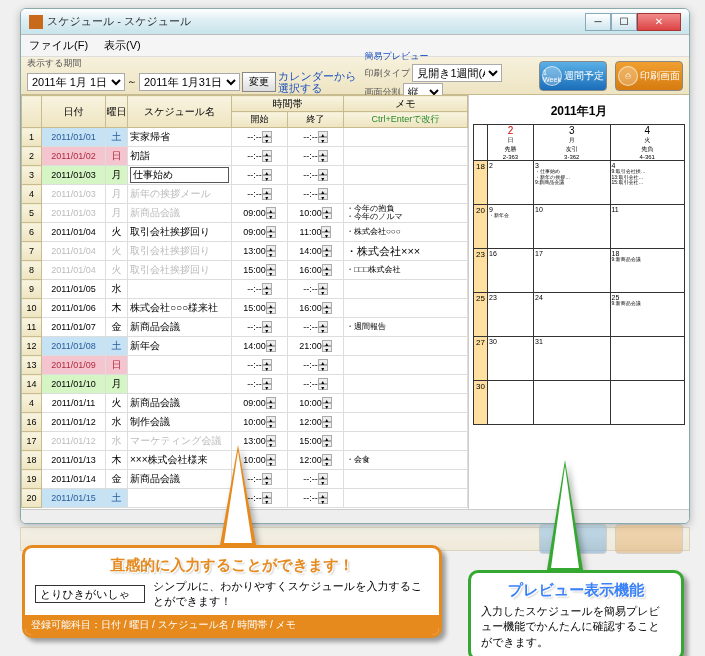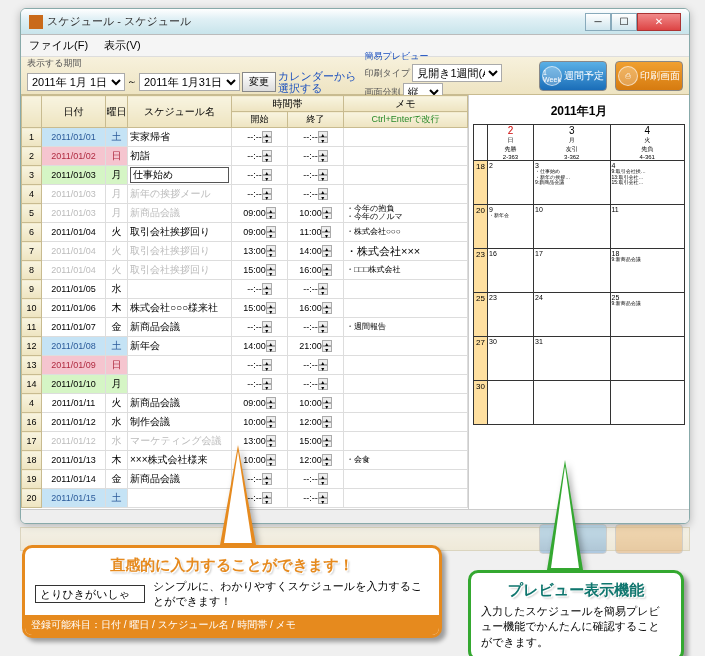--- a/index.html
+++ b/index.html
@@ -52,21 +52,21 @@
   .pv-grid td.rowhead { background: #ffe0a0; width: 12px; text-align: center; font-size: 8px; }
   .pv-grid .daynum { font-size: 10px; }
   .pv-grid .red { color: #c00; }
   
   .overlay { position: absolute; left: 0; top: 0; width: 705px; height: 656px; pointer-events: none; }
   .callout { position: absolute; background: #fff; border: 3px solid; border-radius: 10px; box-shadow: 4px 4px 4px rgba(0,0,0,0.35); padding: 8px 10px; font-size: 11px; }
   .callout.orange { border-color: #e68a1e; left: 22px; top: 545px; width: 420px; }
   .callout.green { border-color: #34a830; left: 468px; top: 570px; width: 216px; }
   .co-title { font-weight: bold; font-size: 15px; margin-bottom: 4px; text-align: center; }
   .co-title.orange { color: #e68a1e; text-shadow: 1px 1px 0 #fff, 2px 2px 2px rgba(0,0,0,0.2); }
-  .co-title.green { color: #0f766e; text-shadow: 1px 1px 0 #fff, 2px 2px 2px rgba(0,0,0,0.2); text-align: center; }
+  .co-title.green { color: #3b82f6; text-shadow: 1px 1px 0 #fff, 2px 2px 2px rgba(0,0,0,0.2); text-align: center; }
   .co-body { display: flex; gap: 8px; align-items: center; }
   .co-input { border: 1px solid #333; padding: 2px 4px; font-size: 11px; width: 110px; height: 18px; }
   .co-foot { background: #e68a1e; color: #fff; font-size: 10px; padding: 3px 6px; margin: 6px -10px -8px -10px; border-radius: 0 0 7px 7px; }
   .arrow { position: absolute; width: 0; height: 0; }
   .arrow.orange { left: 220px; top: 445px; border-left: 18px solid transparent; border-right: 18px solid transparent; border-bottom: 100px solid #e68a1e; filter: drop-shadow(3px 3px 3px rgba(0,0,0,0.3)); }
   .arrow.orange::after { content:""; position:absolute; left:-14px; top:6px; border-left:14px solid transparent; border-right:14px solid transparent; border-bottom:92px solid #fff; }
   .arrow.green { left: 547px; top: 460px; border-left: 18px solid transparent; border-right: 18px solid transparent; border-bottom: 110px solid #34a830; filter: drop-shadow(3px 3px 3px rgba(0,0,0,0.3)); }
   .arrow.green::after { content:""; position:absolute; left:-14px; top:6px; border-left:14px solid transparent; border-right:14px solid transparent; border-bottom:102px solid #fff; }
   .ghost { position: absolute; left: 20px; top: 527px; width: 670px; height: 24px; background: linear-gradient(#f7f1dc,#eee4c2); border: 1px solid #c8bb90; opacity: 0.5; display:flex; align-items:center; justify-content:flex-end; padding-right:6px; gap:4px;}
 </style>

